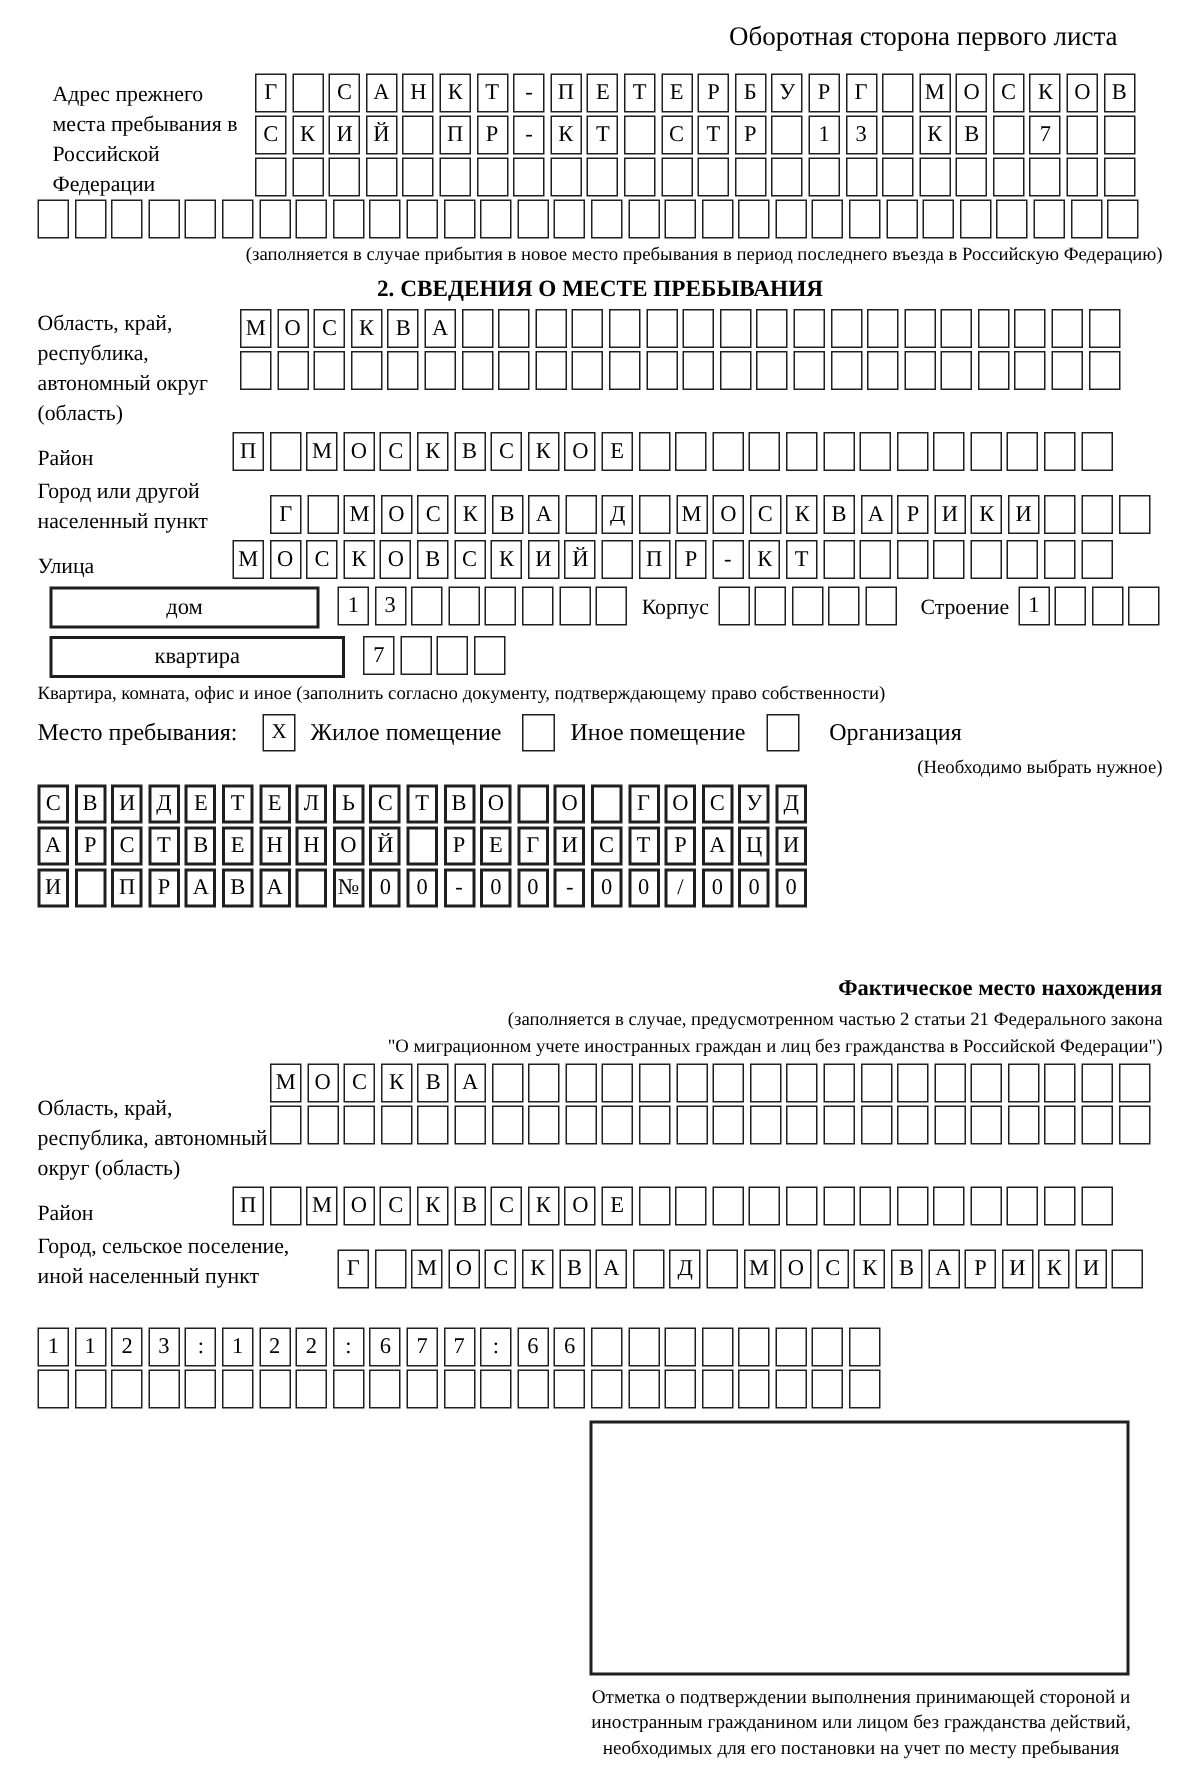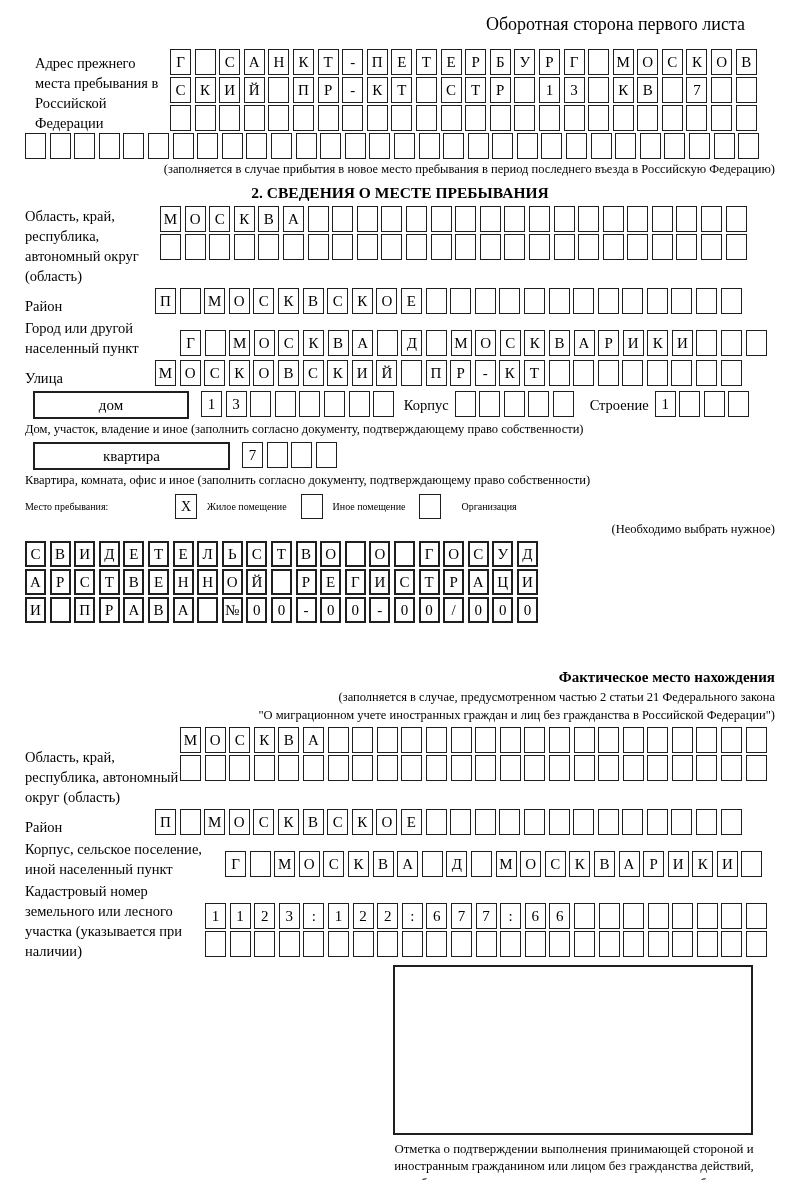--- a/index.html
+++ b/index.html
@@ -37,21 +37,21 @@
   .caption { font-size:12.5px; text-align:right; margin-top:3px; line-height:15px; }
   .section-title { margin-top:7px; text-align:center; font-size:15.5px; font-weight:bold; }
   .sub-title { margin-top:8px; text-align:right; font-size:15px; font-weight:bold; }
 
   .checkbox {
     box-sizing:border-box; flex:none; width:22px; height:25px;
     border:1.6px solid #1f1f1f;
     display:flex; align-items:center; justify-content:center;
     font-size:14px;
   }
-  .opt-label { font-size:10px; line-height:25px; }
+  .opt-label { font-size:16px; line-height:25px; }
 
   .stamp-wrap { margin-left:368px; margin-top:4px; width:362px; }
   .stamp-box { box-sizing:border-box; width:360px; height:170px; border:2px solid #1f1f1f; }
   .stamp-caption { margin-top:6px; font-size:12.8px; line-height:17px; text-align:center; }
 
   .mt2{margin-top:2px} .mt4{margin-top:4px} .mt6{margin-top:6px} .mt14{margin-top:14px}
 </style>
 </head>
 <body>
 
@@ -320,21 +320,21 @@
         <div class="cell"></div>
         <div class="cell"></div>
         <div class="cell"></div>
         <div class="cell"></div>
         <div class="cell"></div>
         <div class="cell"></div>
       </div>
   </div>
 
   <div class="frow mt2">
-    <div class="label-box" style="width:156px; margin-left:8px">дом</div>
+    <div class="label-box" style="width:180px; margin-left:8px">дом</div>
     <div class="cellrow" style="margin-left:12px; margin-top:1px">
         <div class="cell">1</div>
         <div class="cell">3</div>
         <div class="cell"></div>
         <div class="cell"></div>
         <div class="cell"></div>
         <div class="cell"></div>
         <div class="cell"></div>
         <div class="cell"></div>
       </div>
@@ -347,21 +347,20 @@
         <div class="cell"></div>
       </div>
     <div class="inline-label" style="margin-left:12px; margin-right:6px">Строение</div>
     <div class="cellrow" style="margin-top:1px">
         <div class="cell">1</div>
         <div class="cell"></div>
         <div class="cell"></div>
         <div class="cell"></div>
       </div>
   </div>
-  <div class="caption" style="text-align:left">Дом, участок, владение и иное (заполнить согласно документу, подтверждающему право собственности)</div>
 
   <div class="frow mt4">
     <div class="label-box" style="width:197px; margin-left:8px">квартира</div>
     <div class="cellrow" style="margin-left:12px; margin-top:1px">
         <div class="cell">7</div>
         <div class="cell"></div>
         <div class="cell"></div>
         <div class="cell"></div>
       </div>
   </div>
@@ -538,21 +537,21 @@
         <div class="cell"></div>
         <div class="cell"></div>
         <div class="cell"></div>
         <div class="cell"></div>
         <div class="cell"></div>
         <div class="cell"></div>
       </div>
   </div>
 
   <div class="frow mt2" style="min-height:40px">
-    <div class="flabel w200">Корпус, сельское поселение, иной населенный пункт</div>
+    <div class="flabel w200">Город, сельское поселение, иной населенный пункт</div>
     <div class="cellrow">
         <div class="cell">Г</div>
         <div class="cell"></div>
         <div class="cell">М</div>
         <div class="cell">О</div>
         <div class="cell">С</div>
         <div class="cell">К</div>
         <div class="cell">В</div>
         <div class="cell">А</div>
         <div class="cell"></div>
@@ -566,21 +565,20 @@
         <div class="cell">А</div>
         <div class="cell">Р</div>
         <div class="cell">И</div>
         <div class="cell">К</div>
         <div class="cell">И</div>
         <div class="cell"></div>
       </div>
   </div>
 
   <div class="frow mt2">
-    <div class="flabel w180">Кадастровый номер земельного или лесного участка (указывается при наличии)</div>
     <div style="margin-top:22px; min-height:58px">
       <div class="cellrow">
           <div class="cell">1</div>
           <div class="cell">1</div>
           <div class="cell">2</div>
           <div class="cell">3</div>
           <div class="cell">:</div>
           <div class="cell">1</div>
           <div class="cell">2</div>
           <div class="cell">2</div>

